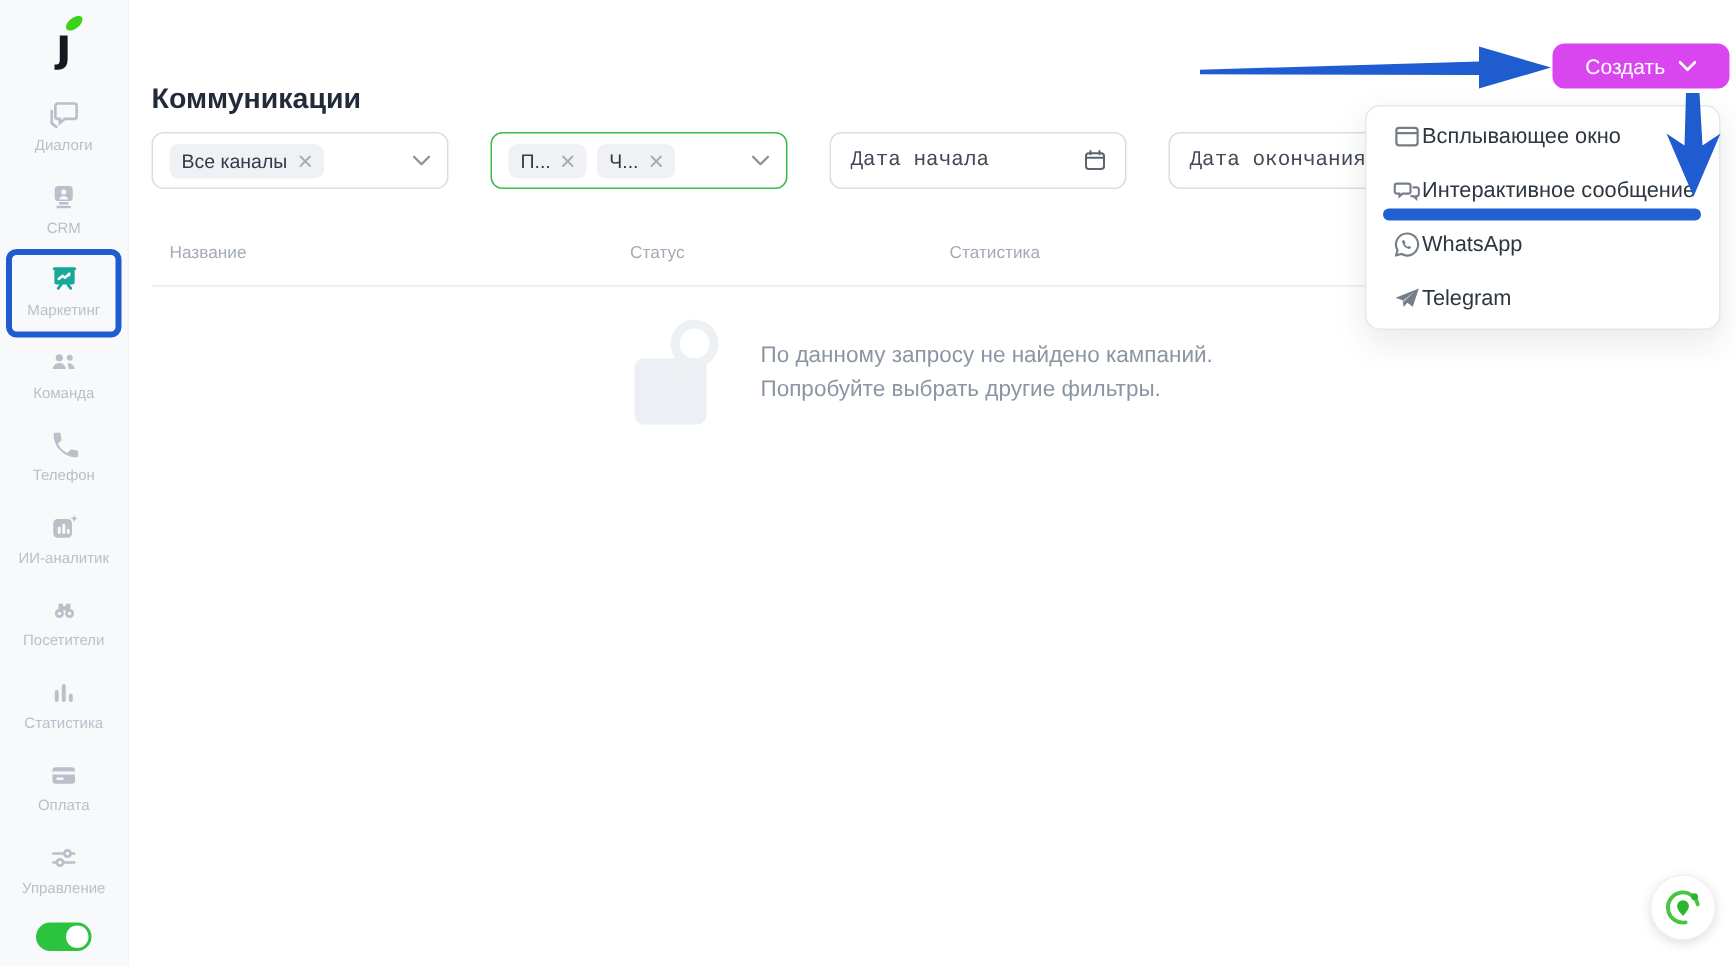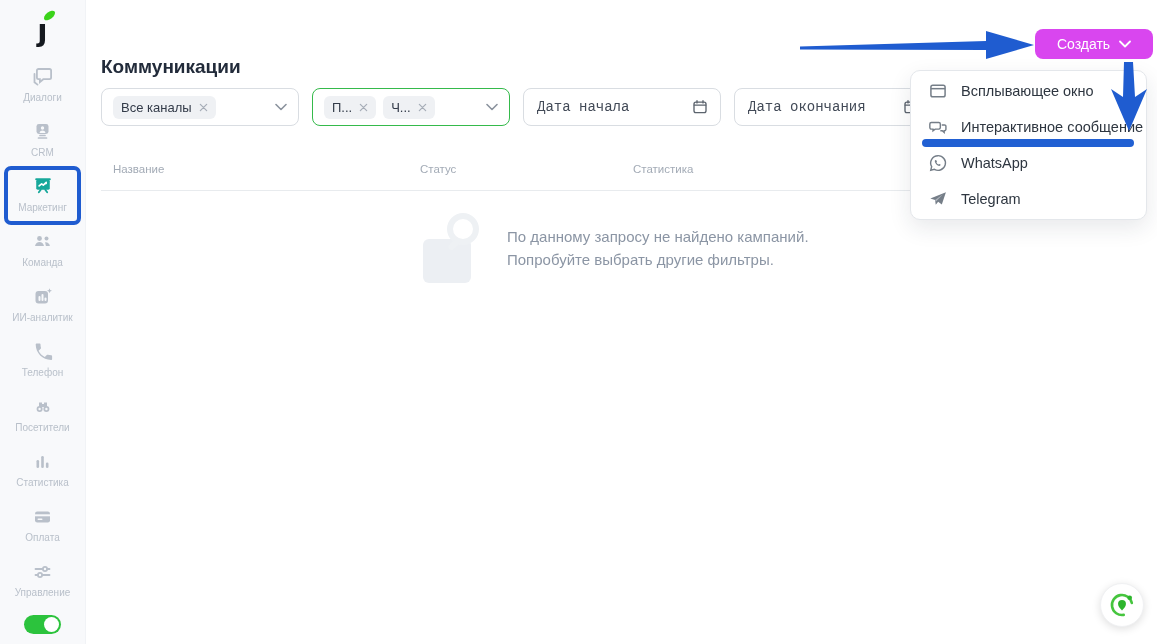--- a/index.html
+++ b/index.html
@@ -40,21 +40,21 @@
   
   .page-title{
     position:absolute;left:101px;top:32px;font-size:19px;font-weight:700;color:#222b3a;z-index:1;margin-top:24px;
   }
   .create-btn{
     position:absolute;left:1035px;top:29px;width:118px;height:30px;border-radius:8px;
     background:#d946ef;color:#ffffff;display:flex;align-items:center;justify-content:center;gap:9px;
     font-size:14px;cursor:pointer;z-index:4;box-sizing:border-box;
   }
   
-  .filters{position:absolute;left:101px;top:88px;display:flex;gap:13px;z-index:1;}
+  .filters{position:absolute;left:101px;top:88px;display:flex;gap:28px;z-index:1;}
   .filter{
     width:198px;height:38px;background:#ffffff;border:1px solid #d9dde2;border-radius:8px;
     display:flex;align-items:center;padding:0 11px;box-sizing:border-box;gap:7px;cursor:pointer;
   }
   .filter.green{border:1.5px solid #35ba4b;}
   .chip{
     background:#eff1f4;border-radius:6px;padding:4px 8px;font-size:13px;color:#333b49;
     display:flex;align-items:center;gap:7px;white-space:nowrap;
   }
   .chev{margin-left:auto;flex:none;}
@@ -75,21 +75,21 @@
   .empty-ill .lens{position:absolute;right:2px;top:2px;width:20px;height:20px;border:6px solid #eef1f4;border-radius:50%;}
   .empty-ill .handle{position:absolute;right:24px;top:27px;width:6px;height:13px;background:#eef1f4;border-radius:3px;transform:rotate(45deg);}
   .empty-text{font-size:15px;color:#8b95a4;line-height:23px;}
   
   .menu{
     position:absolute;left:910px;top:70px;width:237px;box-sizing:border-box;
     background:#ffffff;border:1px solid #e4e7eb;border-radius:10px;
     box-shadow:0 8px 22px rgba(30,40,60,.10);padding:2px 0;z-index:5;
   }
   .menu-item{
-    height:36px;display:flex;align-items:center;gap:13px;padding:0 17px;
+    height:36px;display:flex;align-items:center;padding:0 17px;
     font-size:14.5px;color:#2e3640;cursor:pointer;white-space:nowrap;
   }
   .menu-item svg{flex:none;}
   .anno-underline{
     position:absolute;left:922px;top:139px;width:212px;height:8px;border-radius:4px;
     background:#2160d3;z-index:6;pointer-events:none;
   }
   .anno-arrows{position:absolute;left:0;top:0;width:1157px;height:644px;z-index:7;pointer-events:none;}
   
   .widget-btn{
@@ -141,35 +141,35 @@
     <svg width="25" height="24" viewBox="0 0 24 24">
       <circle cx="9" cy="8.5" r="2.4" fill="#b9c0ca"></circle>
       <circle cx="16" cy="8.5" r="2" fill="#b9c0ca"></circle>
       <path d="M4.5 16c.6-2.6 2.3-4 4.5-4s3.9 1.4 4.5 4z" fill="#b9c0ca"></path>
       <path d="M14.6 12.3c2-.4 4.2.8 4.8 3.7h-4z" fill="#b9c0ca"></path>
     </svg>
     <span class="lbl">Команда</span>
   </div>
 
   <div class="nav-item">
+    <svg width="24" height="24" viewBox="0 0 24 24">
+      <path d="M7.6 10.8c1.4 2.8 3.4 4.8 6.2 6.2l2-2c.3-.3.7-.4 1.1-.3 1 .3 2.1.5 3.2.5.6 0 1 .5 1 1v2.7c0 .6-.4 1-1 1C11.6 19.9 4.7 13 4.7 4.5c0-.6.5-1 1-1h2.8c.6 0 1 .4 1 1 0 1.1.2 2.2.5 3.2.1.4 0 .8-.3 1.1z" fill="#b9c0ca"></path>
+    </svg>
+    <span class="lbl">Телефон</span>
+  </div>
+
+  <div class="nav-item">
     <svg width="25" height="24" viewBox="0 0 24 24">
       <rect x="5" y="6" width="12.5" height="12.5" rx="3" fill="#b9c0ca"></rect>
       <rect x="8" y="11" width="2" height="5" rx="1" fill="#f8f9fb"></rect>
       <rect x="11" y="9" width="2" height="7" rx="1" fill="#f8f9fb"></rect>
       <rect x="14" y="12.5" width="2" height="3.5" rx="1" fill="#f8f9fb"></rect>
       <path d="M19 3.2l.7 1.8 1.8.7-1.8.7-.7 1.8-.7-1.8-1.8-.7 1.8-.7z" fill="#b9c0ca"></path>
     </svg>
     <span class="lbl">ИИ-аналитик</span>
-  </div>
-
-  <div class="nav-item">
-    <svg width="24" height="24" viewBox="0 0 24 24">
-      <path d="M7.6 10.8c1.4 2.8 3.4 4.8 6.2 6.2l2-2c.3-.3.7-.4 1.1-.3 1 .3 2.1.5 3.2.5.6 0 1 .5 1 1v2.7c0 .6-.4 1-1 1C11.6 19.9 4.7 13 4.7 4.5c0-.6.5-1 1-1h2.8c.6 0 1 .4 1 1 0 1.1.2 2.2.5 3.2.1.4 0 .8-.3 1.1z" fill="#b9c0ca"></path>
-    </svg>
-    <span class="lbl">Телефон</span>
   </div>
 
   <div class="nav-item">
     <svg width="26" height="24" viewBox="0 0 24 24">
       <path d="M8 7.5h3v5H8zM13 7.5h3v5h-3z" fill="#b9c0ca"></path>
       <rect x="10.8" y="9" width="2.4" height="3" fill="#b9c0ca"></rect>
       <circle cx="8.6" cy="14" r="3" fill="#b9c0ca"></circle>
       <circle cx="15.4" cy="14" r="3" fill="#b9c0ca"></circle>
       <circle cx="8.6" cy="14" r="1.2" fill="#f8f9fb"></circle>
       <circle cx="15.4" cy="14" r="1.2" fill="#f8f9fb"></circle>

